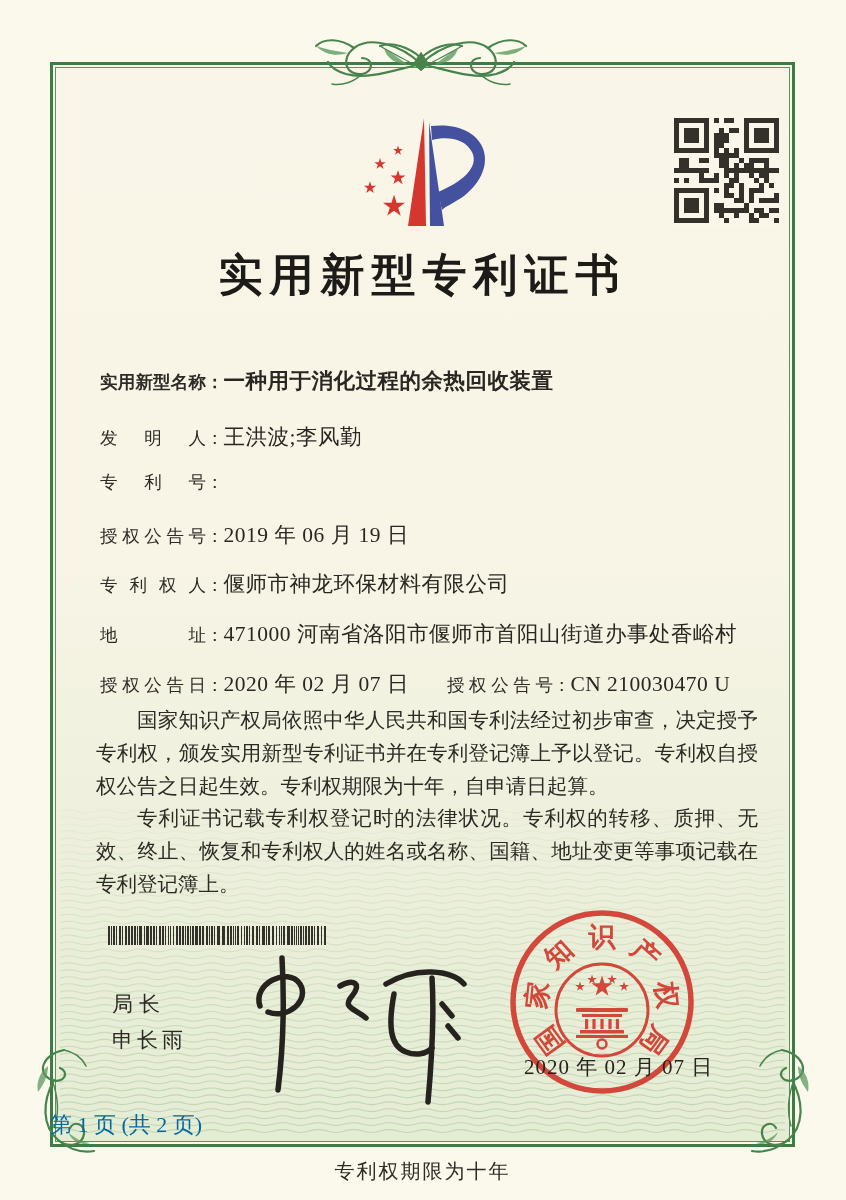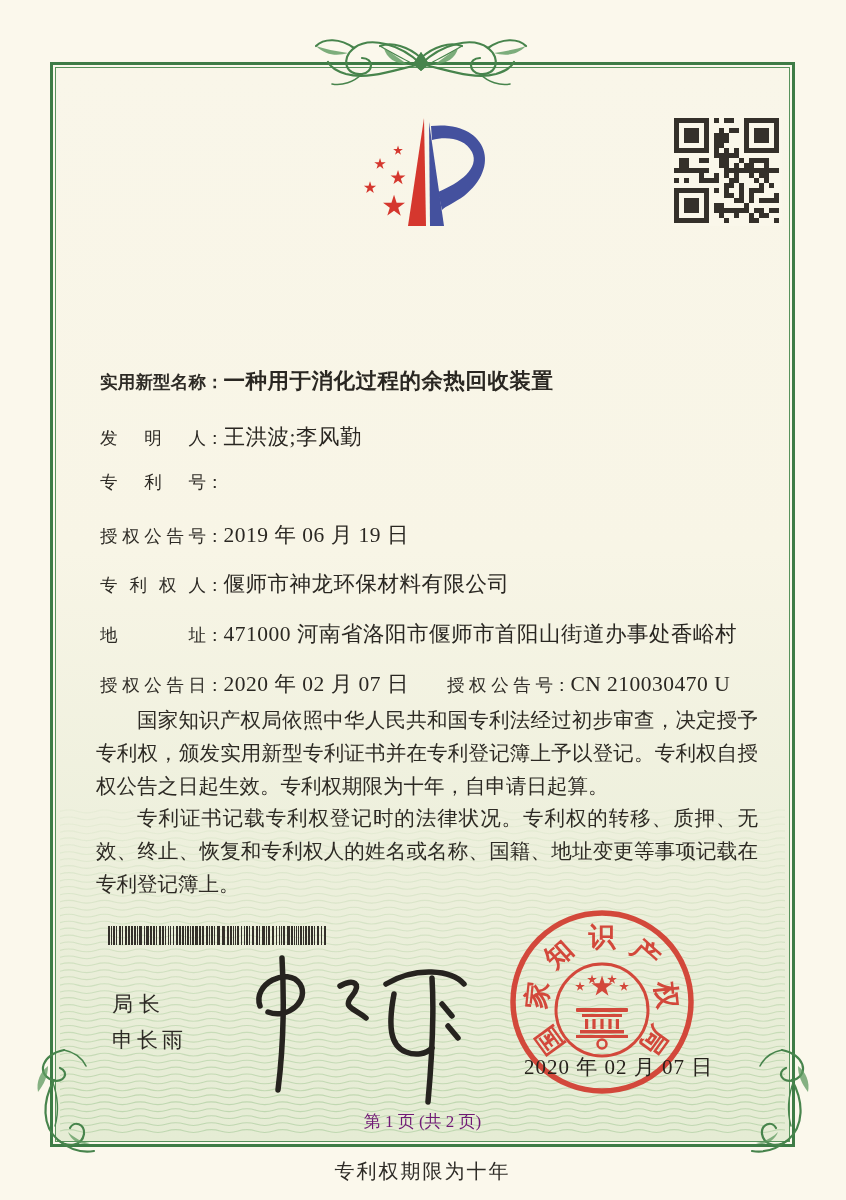--- a/index.html
+++ b/index.html
@@ -46,21 +46,21 @@
     font-size:20.5px; line-height:32.8px; text-align:justify; color:#2d2a24;
   }
   .body-text p{margin:0; text-indent:2em;}
   
   .barcode{position:absolute; left:108px; top:926px; width:222px; height:19px;}
   .officer-title{position:absolute; left:112px; top:990px; font-size:21px; letter-spacing:6px; color:#2c2924;}
   .officer-name{position:absolute; left:112px; top:1026px; font-size:21px; letter-spacing:4px; color:#2c2924;}
   .signature{position:absolute; left:236px; top:950px;}
   .seal{position:absolute; left:506px; top:906px; opacity:0.93;}
   .seal-date{position:absolute; left:524px; top:1053px; font-size:21px; letter-spacing:1px; color:#26221c; white-space:nowrap;}
-  .page-info{position:absolute; left:50px; top:1110px; width:745px; text-align:center; font-size:17px; color:#701a75;}
+  .page-info{position:absolute; left:50px; top:1110px; width:745px; font-size:22px; color:#0369a1;}
   .back-note{position:absolute; left:50px; top:1158px; width:745px; text-align:center; font-size:20px; letter-spacing:2px; color:#2e2b26;}
 </style>
 </head>
 <body>
 
 <div class="page">
 
   <div class="frame">
     <div class="frame-inner">
       <svg id="waves" class="waves" preserveAspectRatio="none" viewBox="0 0 733 1073">
@@ -382,20 +382,21 @@
       <i style="left: 17px; top: 102px; width: 5px; height: 5px;"></i>
       <i style="left: 22px; top: 102px; width: 5px; height: 5px;"></i>
       <i style="left: 27px; top: 102px; width: 5px; height: 5px;"></i>
       <i style="left: 32px; top: 102px; width: 5px; height: 5px;"></i>
       <i style="left: 52px; top: 102px; width: 5px; height: 5px;"></i>
       <i style="left: 77px; top: 102px; width: 5px; height: 5px;"></i>
       <i style="left: 82px; top: 102px; width: 5px; height: 5px;"></i>
       <i style="left: 102px; top: 102px; width: 5px; height: 5px;"></i>
     </div>
 
+  <div class="title">实用新型专利证书</div>
 
   <div class="frow" style="top:366px;font-weight:bold;">
     <span class="flabel">实用新型名称</span>
       <span class="fcolon">：</span>
     <span class="fvalue">一种用于消化过程的余热回收装置</span>
   </div>
   <div class="frow" style="top:422px;">
     <span class="flabel">发明人</span>
       <span class="fcolon">：</span>
     <span class="fvalue">王洪波;李风勤</span>

